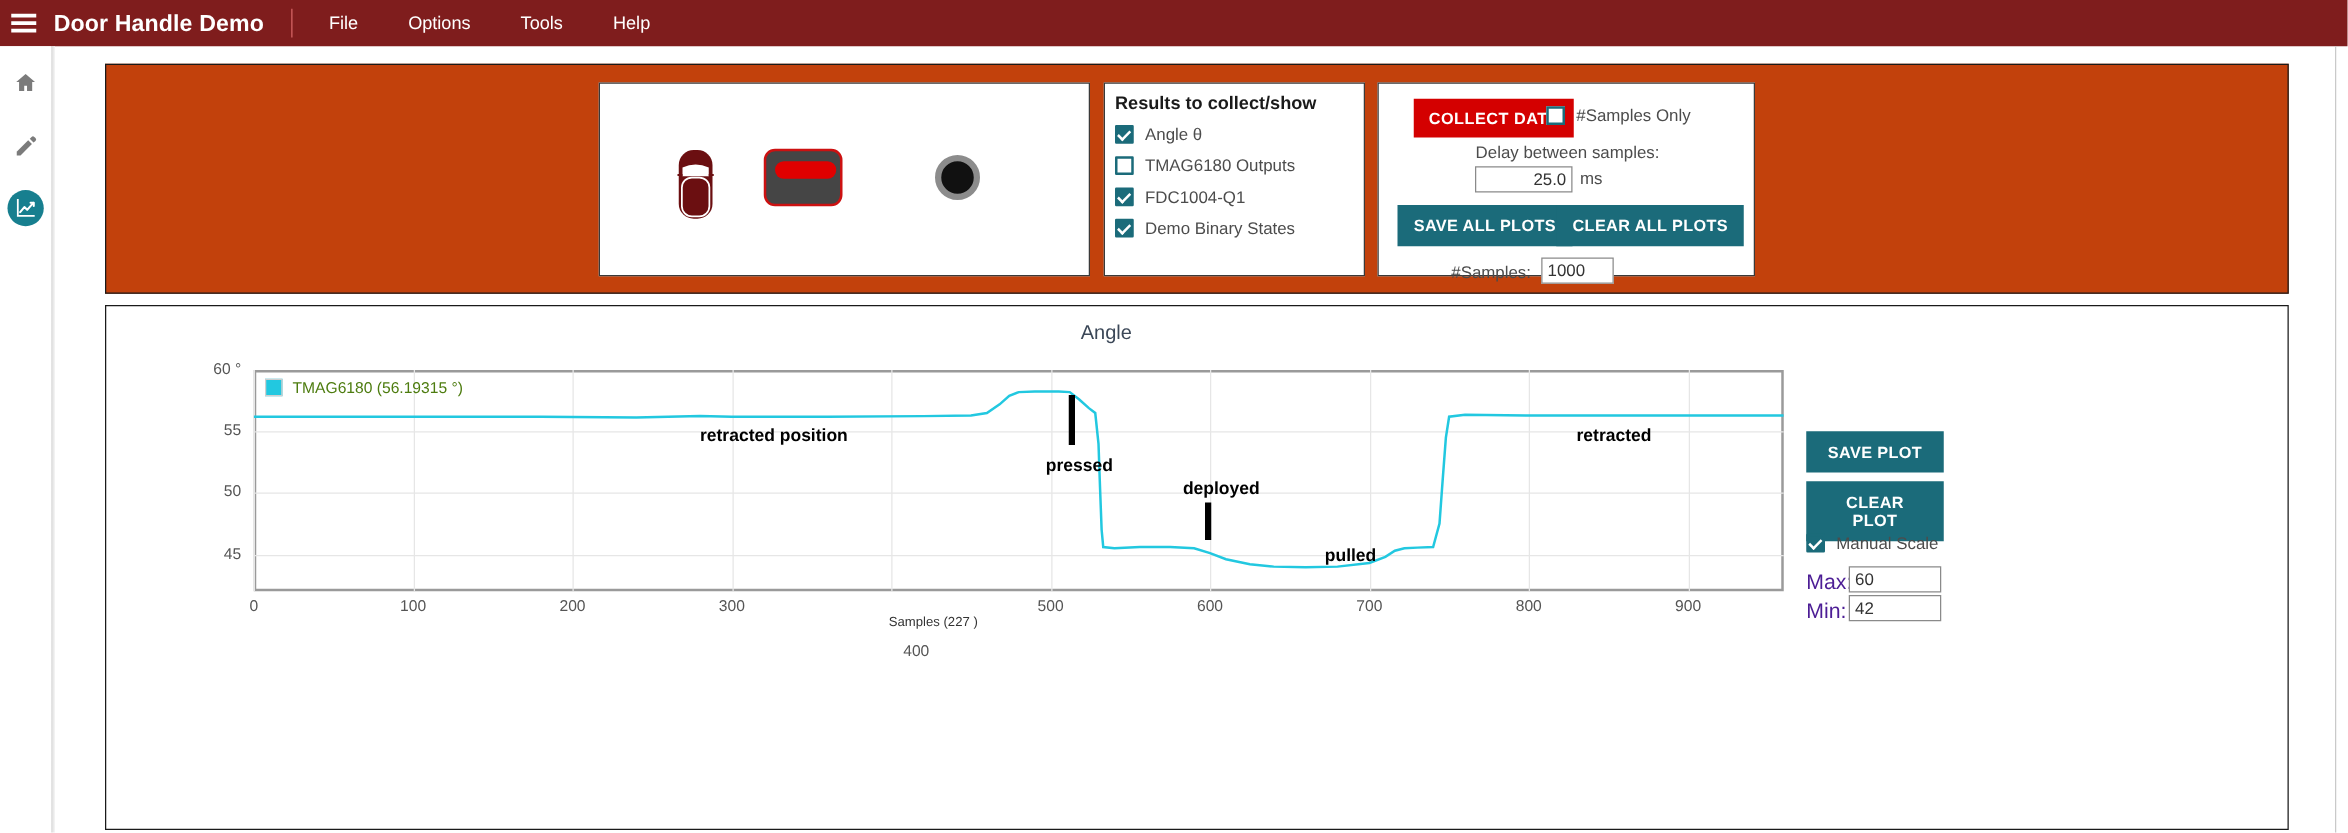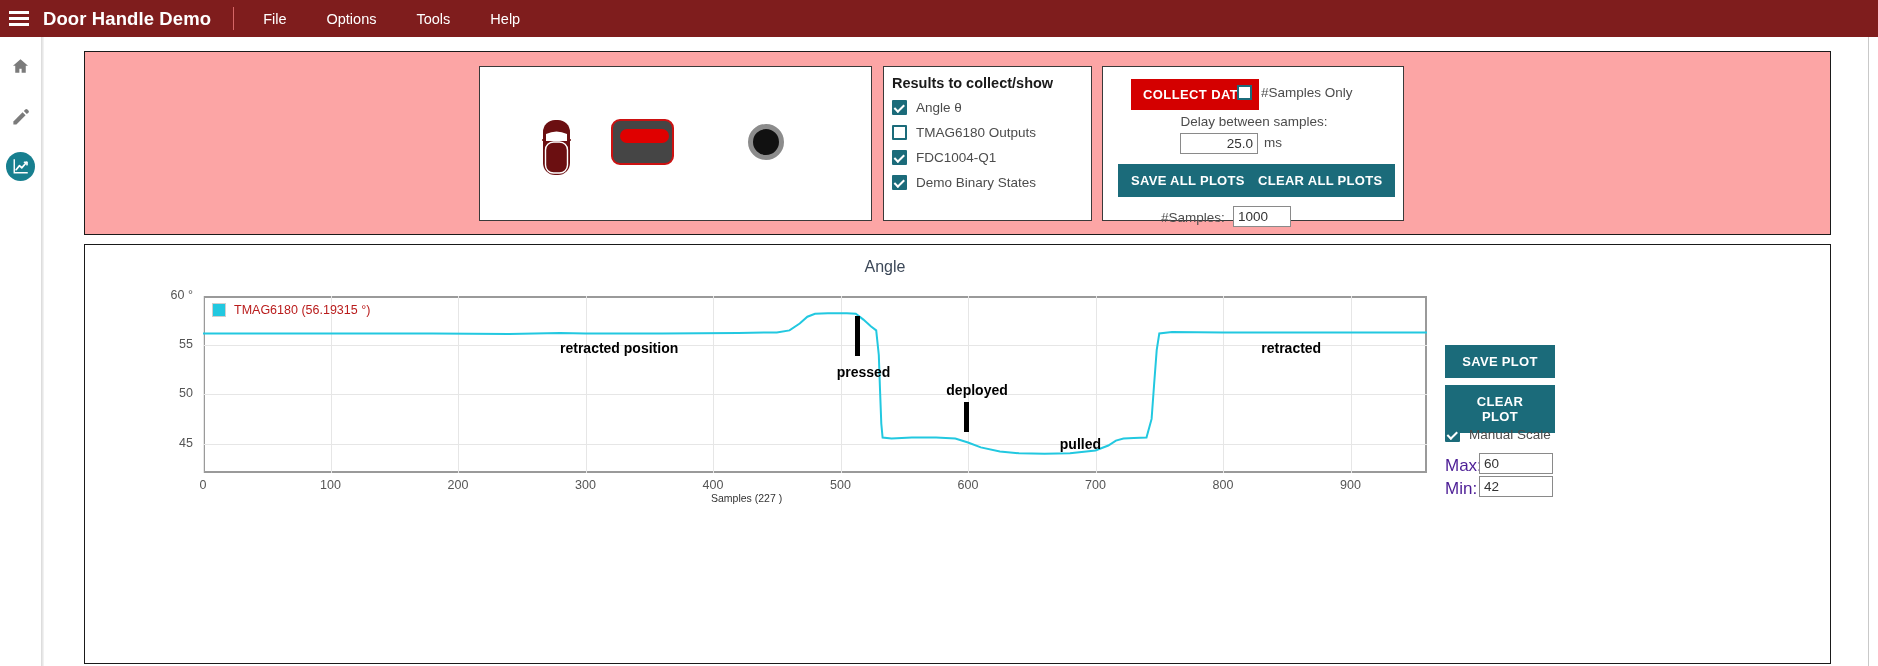--- a/index.html
+++ b/index.html
@@ -59,21 +59,21 @@
     background: linear-gradient(to right, #d8d8d8, #f6f6f6);
   }
 
   
   .content { position: absolute; left: 44px; top: 37px; width: 1834px; height: 629px; }
 
   
   .upper-panel {
     position: absolute; left: 40px; top: 14px;
     width: 1747px; height: 184px;
-    border: 1.5px solid #1a1a1a; background: #fca5a5;
+    border: 1.5px solid #1a1a1a; background: #c2410c;
   }
   .box {
     position: absolute; border: 1.5px solid #3a3a3a; background: #ffffff;
   }
   .demo-box   { left: 394px;  top: 14px; width: 393px;  height: 155px; }
   .results-box{ left: 798px;  top: 14px; width: 209px;  height: 155px; }
   .collect-box{ left: 1017px; top: 14px; width: 302px;  height: 155px; }
 
   
   .car { position: absolute; left: 58px; top: 49px; }
@@ -182,21 +182,21 @@
   }
   .xaxis-label {
     position: absolute; top: 196px; left: 508px;
     font-size: 10.5px; color: #333; white-space: nowrap;
   }
   .legend {
     position: absolute; left: 9px; top: 7px;
     display: flex; align-items: center; gap: 8px;
   }
   .legend-swatch { width: 14px; height: 14px; background: #22c8e0; border: 1px solid #cfcfcf; }
-  .legend-text { font-size: 12.5px; color: #b91c1c; white-space: nowrap; }
+  .legend-text { font-size: 12.5px; color: #4d7c0f; white-space: nowrap; }
 
   .annot {
     position: absolute; font-size: 14px; font-weight: bold; color: #000000;
     white-space: nowrap;
   }
   .tick-mark { position: absolute; width: 5px; background: #000000; }
 
   
   .plot-controls { position: absolute; left: 1360px; top: 100px; width: 180px; }
   .save-plot  { position: absolute; left: 0; top: 0;   width: 110px; text-align:center; }
@@ -338,21 +338,21 @@
           <div class="ytick" style="top: 139.5px;">45</div>
           <div class="ytick" style="top: 90.3333px;">50</div>
           <div class="ytick" style="top: 41.1667px;">55</div>
           <div class="ytick" style="top: -8px;">60 °</div>
         </div>
       <div id="xtick-layer">
           <div class="xtick" style="left: 0px;">0</div>
           <div class="xtick" style="left: 127.5px;">100</div>
           <div class="xtick" style="left: 255px;">200</div>
           <div class="xtick" style="left: 382.5px;">300</div>
-          <div class="xtick" style="left: 510px;">400</div>
+          <div class="xtick" style="left: 530px; margin-top: 36px;">400</div>
           <div class="xtick" style="left: 637.5px;">500</div>
           <div class="xtick" style="left: 765px;">600</div>
           <div class="xtick" style="left: 892.5px;">700</div>
           <div class="xtick" style="left: 1020px;">800</div>
           <div class="xtick" style="left: 1147.5px;">900</div>
         </div>
 
       <svg id="trace-svg" width="1224" height="177" viewBox="0 0 1224 177" style="position:absolute;left:0;top:0">
           <path d="M0.0 37.4 L76.5 37.4 L153.0 37.4 L229.5 37.4 L306.0 37.9 L357.0 36.9 L382.5 37.4 L459.0 37.4 L535.5 36.9 L573.8 36.4 L586.5 34.4 L596.7 27.5 L604.4 20.7 L612.0 17.7 L624.8 17.2 L643.9 17.2 L652.8 17.7 L660.4 23.6 L668.1 30.5 L673.2 34.4 L675.8 59.0 L677.0 93.4 L678.3 127.8 L679.6 141.6 L688.5 142.6 L708.9 141.6 L733.1 141.6 L752.3 142.6 L765.0 146.5 L777.8 151.4 L796.9 155.4 L816.0 157.3 L841.5 157.8 L867.0 157.3 L892.5 154.4 L905.3 149.5 L912.9 144.6 L920.5 142.6 L930.8 142.1 L943.5 141.6 L948.6 122.9 L951.1 88.5 L953.7 54.1 L956.3 37.4 L969.0 35.9 L1020.0 36.4 L1083.8 36.4 L1147.5 36.4 L1211.3 36.4 L1224.0 36.4" fill="none" stroke="#22c8e0" stroke-width="2"></path>
         </svg>

